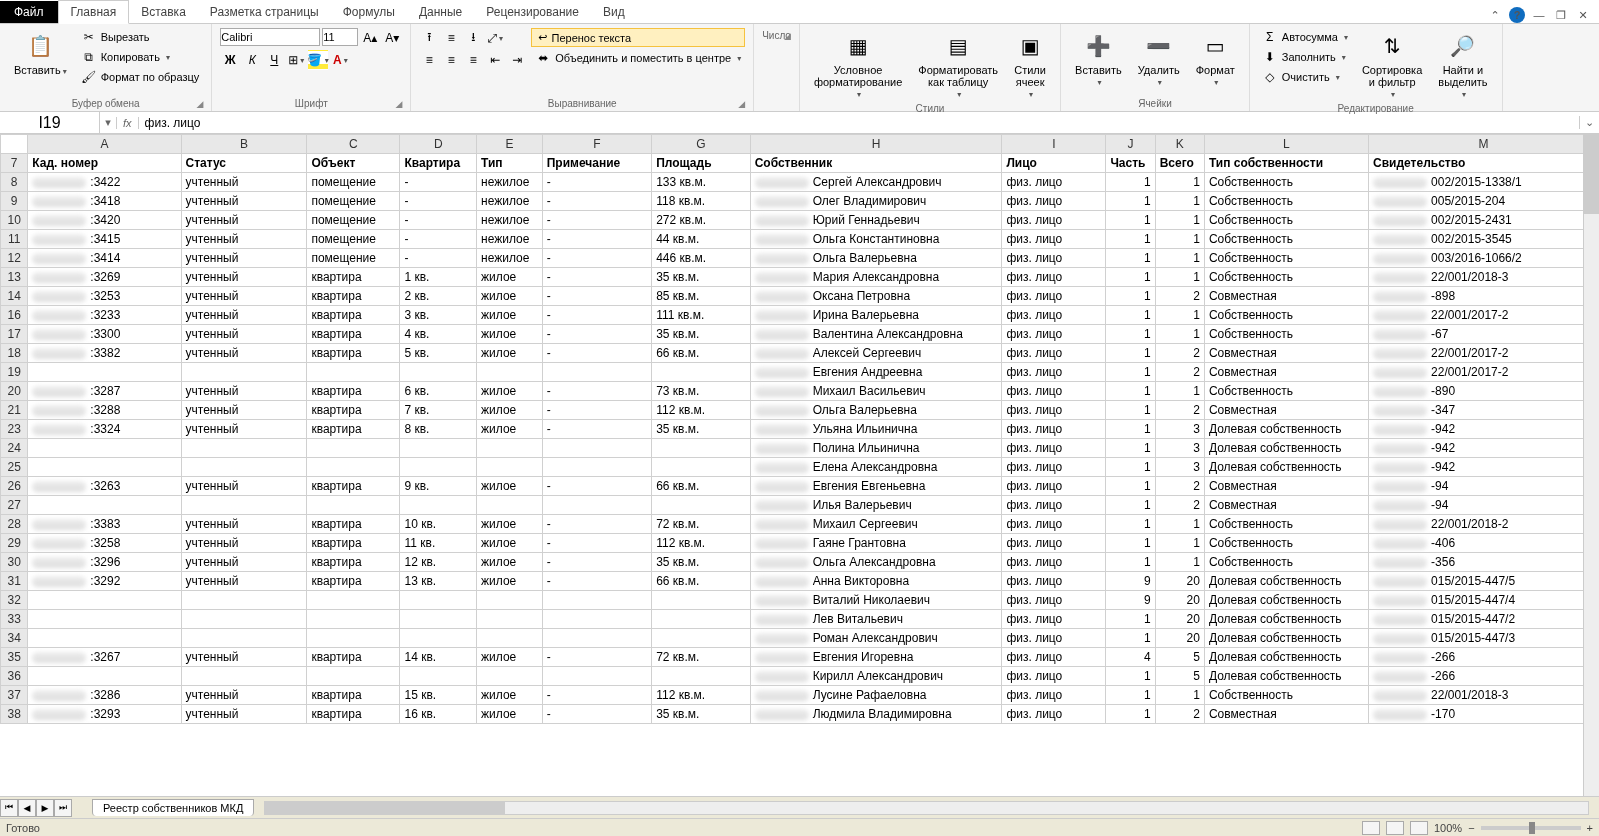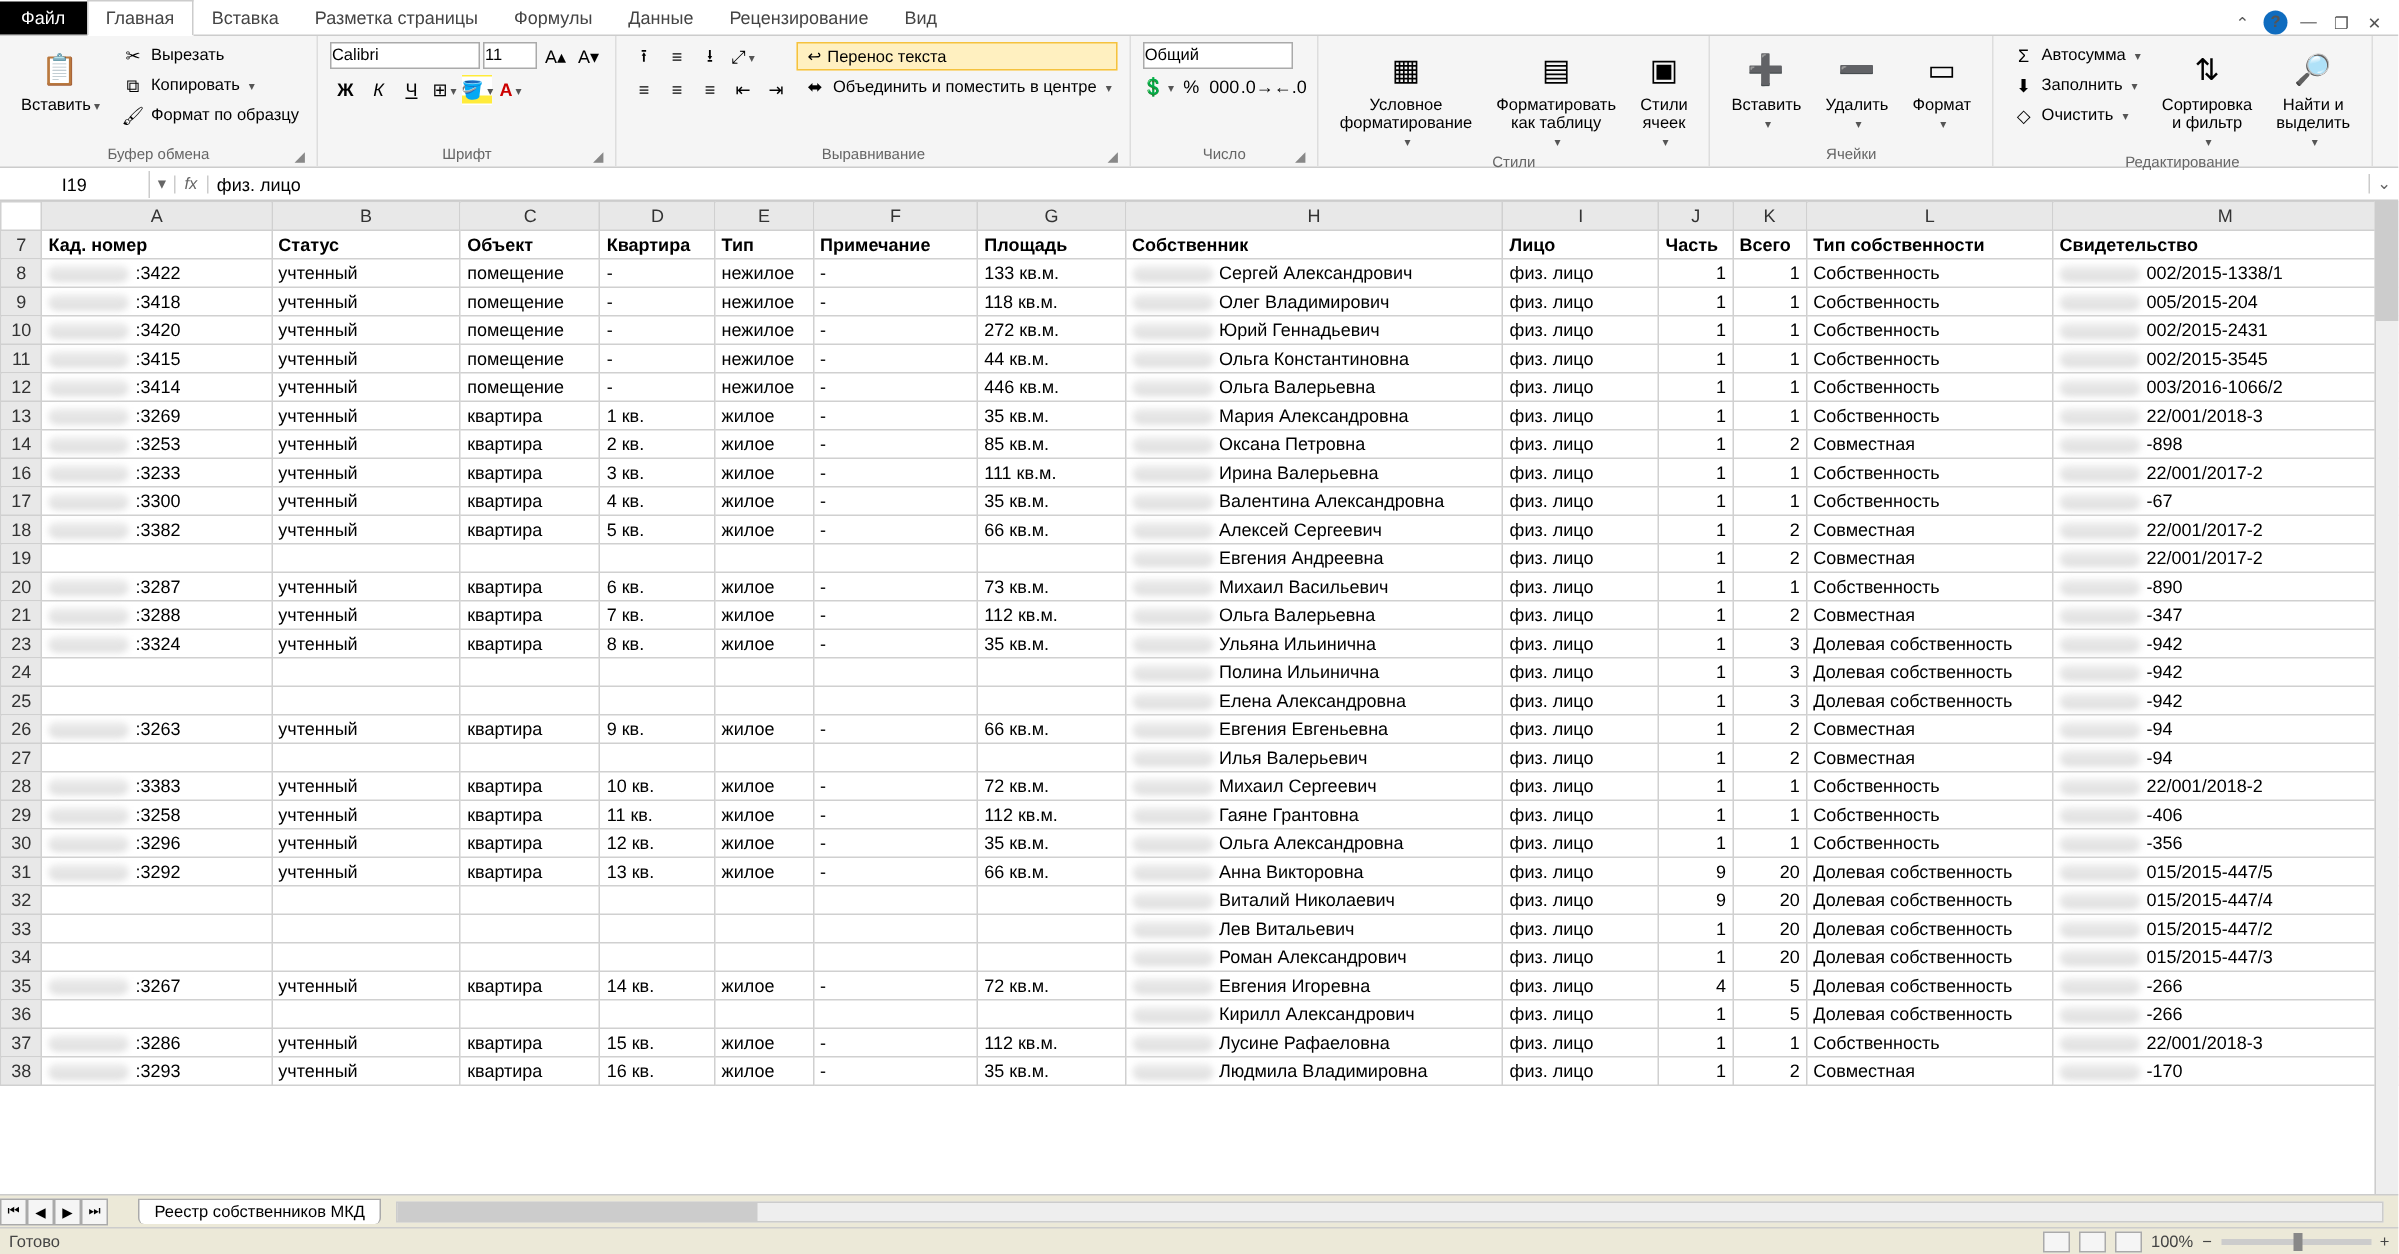--- a/index.html
+++ b/index.html
@@ -28,21 +28,21 @@
 .font-select { width: 100px; font-size: 11px; height: 18px; border: 1px solid #aaa; }
 .size-select { width: 36px; font-size: 11px; height: 18px; border: 1px solid #aaa; }
 .btnrow { display: flex; gap: 2px; }
 .sq-btn { width: 20px; height: 20px; border: 1px solid transparent; display: inline-flex; align-items: center; justify-content: center; font-size: 12px; cursor: pointer; }
 .wrap-btn { background: #fff0c0; border: 1px solid #f5c23e; padding: 2px 6px; display: flex; align-items: center; gap: 4px; font-size: 11px; }
 .num-select { width: 100px; height: 18px; font-size: 11px; border: 1px solid #aaa; }
 .dd-arrow::after { content: '▾'; font-size: 8px; margin-left: 2px; color: #555; }
 
 
 .formula-row { display: flex; align-items: center; border-bottom: 1px solid #ccc; height: 22px; background: #fff; }
-.name-box { width: 100px; border-right: 1px solid #ccc; padding: 2px 6px; font-size: 12px; text-align: center; }
+.name-box { width: 100px; border-right: 1px solid #ccc; padding: 2px 6px; font-size: 16px; text-align: center; }
 .name-dd { width: 16px; text-align: center; color: #666; }
 .fx-label { padding: 0 6px; font-style: italic; color: #666; border-left: 1px solid #ccc; border-right: 1px solid #ccc; }
 .formula-input { flex: 1; padding: 2px 6px; font-size: 12px; }
 .formula-expand { width: 20px; text-align: center; color: #666; border-left: 1px solid #ccc; }
 
 
 .grid-area { position: absolute; top: 134px; left: 0; right: 0; bottom: 40px; overflow: hidden; background: #fff; }
 .grid-scroll { overflow: auto; height: 100%; }
 table.sheet { border-collapse: collapse; width: 100%; table-layout: fixed; }
 .sheet th, .sheet td { border: 1px solid #d0d0d0; padding: 1px 4px; font-size: 12px; height: 19px; overflow: hidden; white-space: nowrap; text-overflow: clip; background: #fff; }
@@ -172,30 +172,20 @@
         <div class="rbtn dd-arrow">
             <span class="small-icon">⬌</span>
             <span>Объединить и поместить в центре</span>
           </div>
       </div>
     </div>
     <div class="rgroup-label"><span>Выравнивание</span><span class="dlauncher">◢</span></div>
   </div>
 
   <div class="rgroup">
-    <div class="rgroup-body vstack">
-      <input class="num-select" value="Общий" style="">
-      <div class="btnrow">
-        <span class="sq-btn dd-arrow">💲</span>
-        <span class="sq-btn">%</span>
-        <span class="sq-btn">000</span>
-        <span class="sq-btn">.0→</span>
-        <span class="sq-btn">←.0</span>
-      </div>
-    </div>
     <div class="rgroup-label"><span>Число</span><span class="dlauncher">◢</span></div>
   </div>
 
   <div class="rgroup">
     <div class="rgroup-body">
       <div class="big-btn dd-arrow">
           <span class="icon-box">▦</span>
           <span style="white-space:pre">Условное
 форматирование</span>
         </div>

